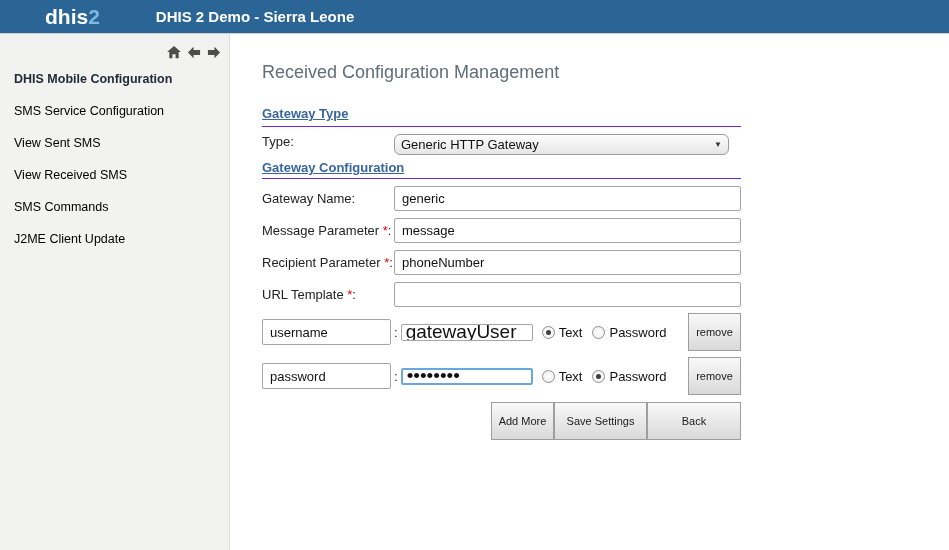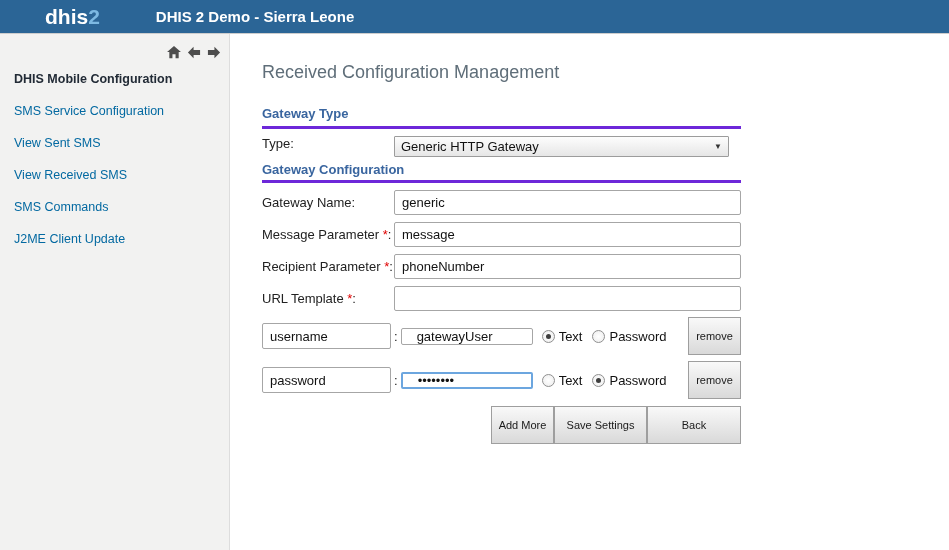--- a/index.html
+++ b/index.html
@@ -13,45 +13,45 @@
 
   
   .container { display:flex; height:516px; }
   .sidebar { width:230px; background:#f2f2f1; border-right:1px solid #ddd; }
   .main { flex:1; background:#fff; padding:28px 0 0 32px; }
 
   
   .nav-icons { display:flex; justify-content:flex-end; align-items:center; gap:6px; padding:11px 8px 0 0; height:25px; }
   .nav-icons svg { display:block; cursor:pointer; }
   .menu { margin-top:4px; list-style:none; }
-  .menu li { height:32px; line-height:32px; padding-left:14px; font-size:12.5px; color:#0369a1; cursor:pointer; white-space:nowrap; }
+  .menu li { height:32px; line-height:32px; padding-left:14px; font-size:12.5px; color:#000000; cursor:pointer; white-space:nowrap; }
   .menu li.active { font-weight:bold; color:#222b36; }
 
   
   .page-title { font-size:18px; font-weight:normal; color:#5f6e79; line-height:21px; }
   .form { width:479px; }
-  .section-heading { margin-top:24px; font-size:13px; font-weight:bold; color:#39659f; line-height:14px; padding-bottom:5px; border-bottom:3px solid #6d28d9; }
+  .section-heading { margin-top:24px; font-size:13px; font-weight:bold; color:#39659f; line-height:14px; padding-bottom:5px; border-bottom:1px solid #6d28d9;text-decoration:underline; }
   .section-heading.second { margin-top:6px; padding-bottom:3px; }
 
   .type-row { margin-top:7px; display:flex; align-items:flex-start; height:21px; }
   .flabel { width:132px; font-size:13px; color:#222; flex:0 0 132px; }
   .req { color:#e00000; }
-  .select { width:335px; height:21px; border:1px solid #9c9c9c; border-radius:1px;
+  .select { width:335px; height:21px; border:1px solid #9c9c9c; border-radius:6px;
             background:linear-gradient(#fdfdfd,#e6e6e6); display:flex; align-items:center;
             justify-content:space-between; padding:0 6px; font-size:13px; color:#111; cursor:pointer; }
   .select .arrow { font-size:8px; color:#333; margin-left:6px; }
 
   .field-row { margin-top:7px; display:flex; align-items:center; }
   input { font-family:"Liberation Sans", sans-serif; }
   .field-input { width:347px; height:25px; border:1px solid #a6a6a6; border-radius:2px; padding:0 7px; font-size:13px; color:#111; background:#fff; outline:none; }
 
   .param-row { margin-top:6px; display:flex; align-items:center; }
   .key-input { width:129px; height:26px; border:1px solid #a6a6a6; border-radius:2px; padding:0 7px; font-size:13px; color:#111; outline:none; }
   .colon { margin:0 3px 0 3px; font-size:13px; color:#222; }
-  .value-input { width:132px; height:17px; border:1px solid #a6a6a6; border-radius:2px; padding:0 15px; font-size:13px; color:#111; outline:none; }
+  .value-input { width:132px; height:17px; border:1px solid #a6a6a6; border-radius:2px; padding:0 4px; font-size:19px; color:#111; outline:none; }
   .value-input.focused { border:2px solid #6ca6df; }
   .radio-group { display:flex; align-items:center; margin-left:9px; font-size:13px; color:#111; }
   .radio { width:13px; height:13px; border-radius:50%; border:1px solid #8f8f8f; background:radial-gradient(#ffffff,#ececec); position:relative; margin-right:4px; cursor:pointer; flex:0 0 13px; }
   .radio.selected::after { content:""; position:absolute; left:3px; top:3px; right:3px; bottom:3px; border-radius:50%; background:#3e3e3e; }
   .radio-group .second { margin-left:10px; }
   .spacer { flex:1; }
 
   .btn { height:38px; border:1px solid #9e9e9e; border-radius:0; background:linear-gradient(#f9f9f9,#d9d9d9);
          font-size:11px; color:#1a1a1a; font-family:"Liberation Sans", sans-serif; cursor:pointer; padding:0 10px; }
   .remove-btn { width:53px; padding:0; }

